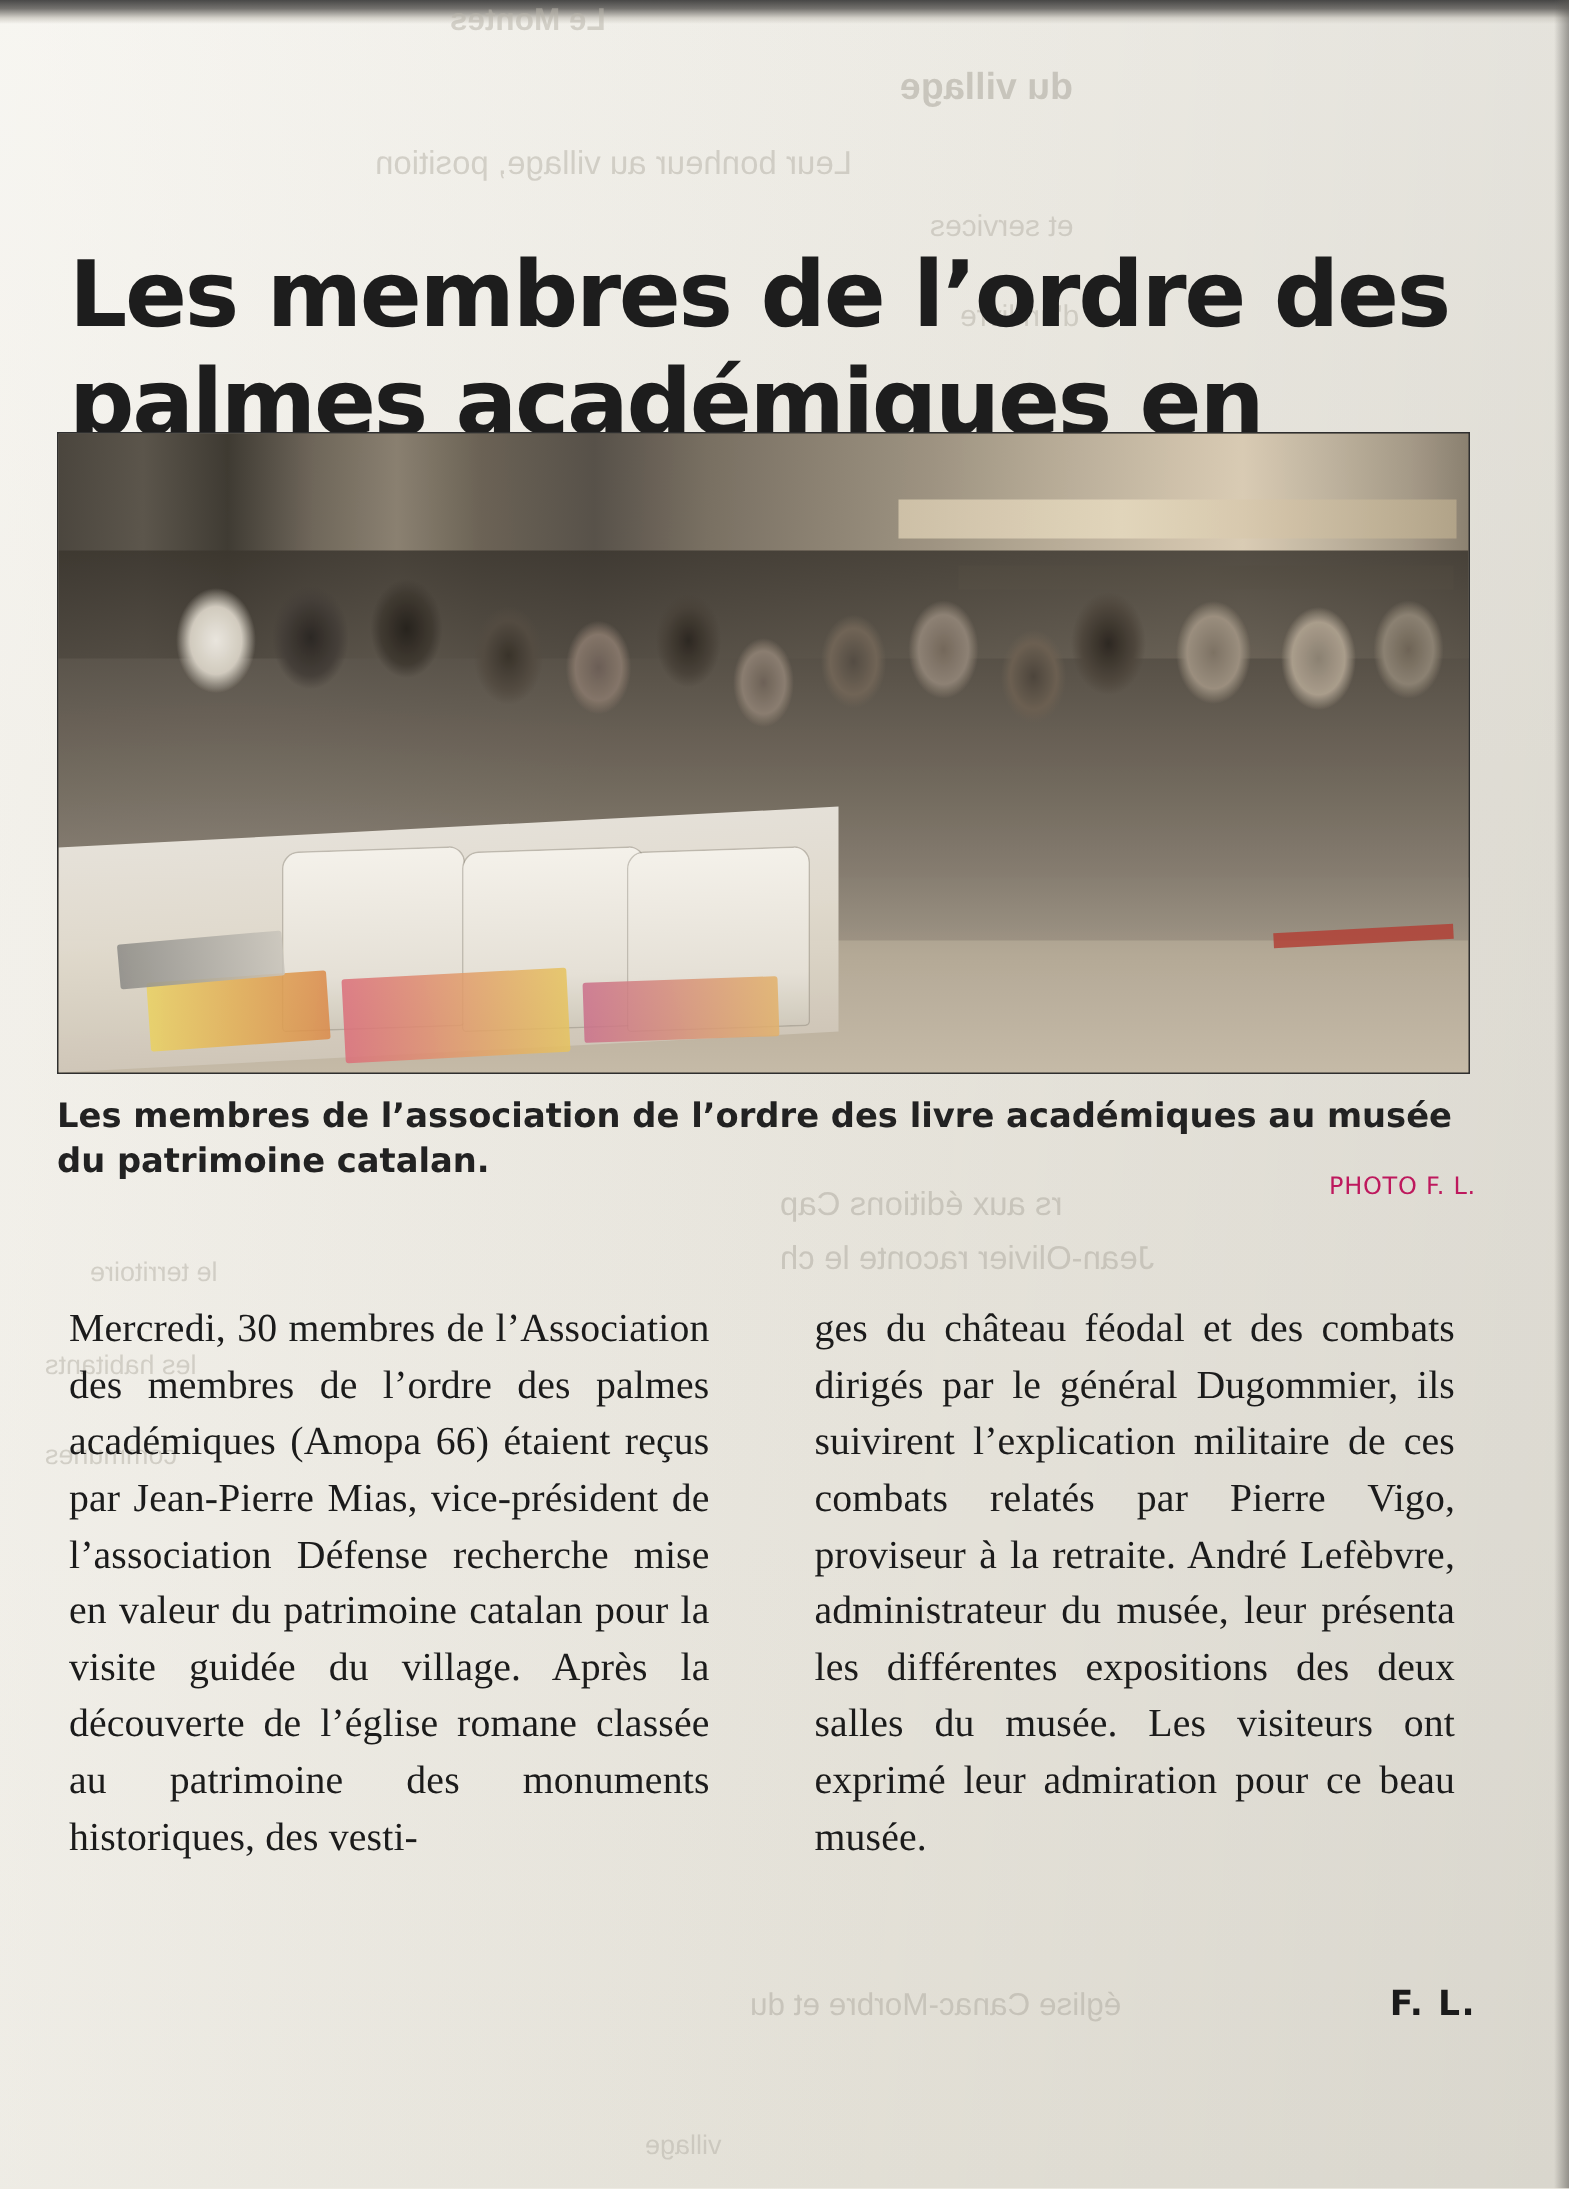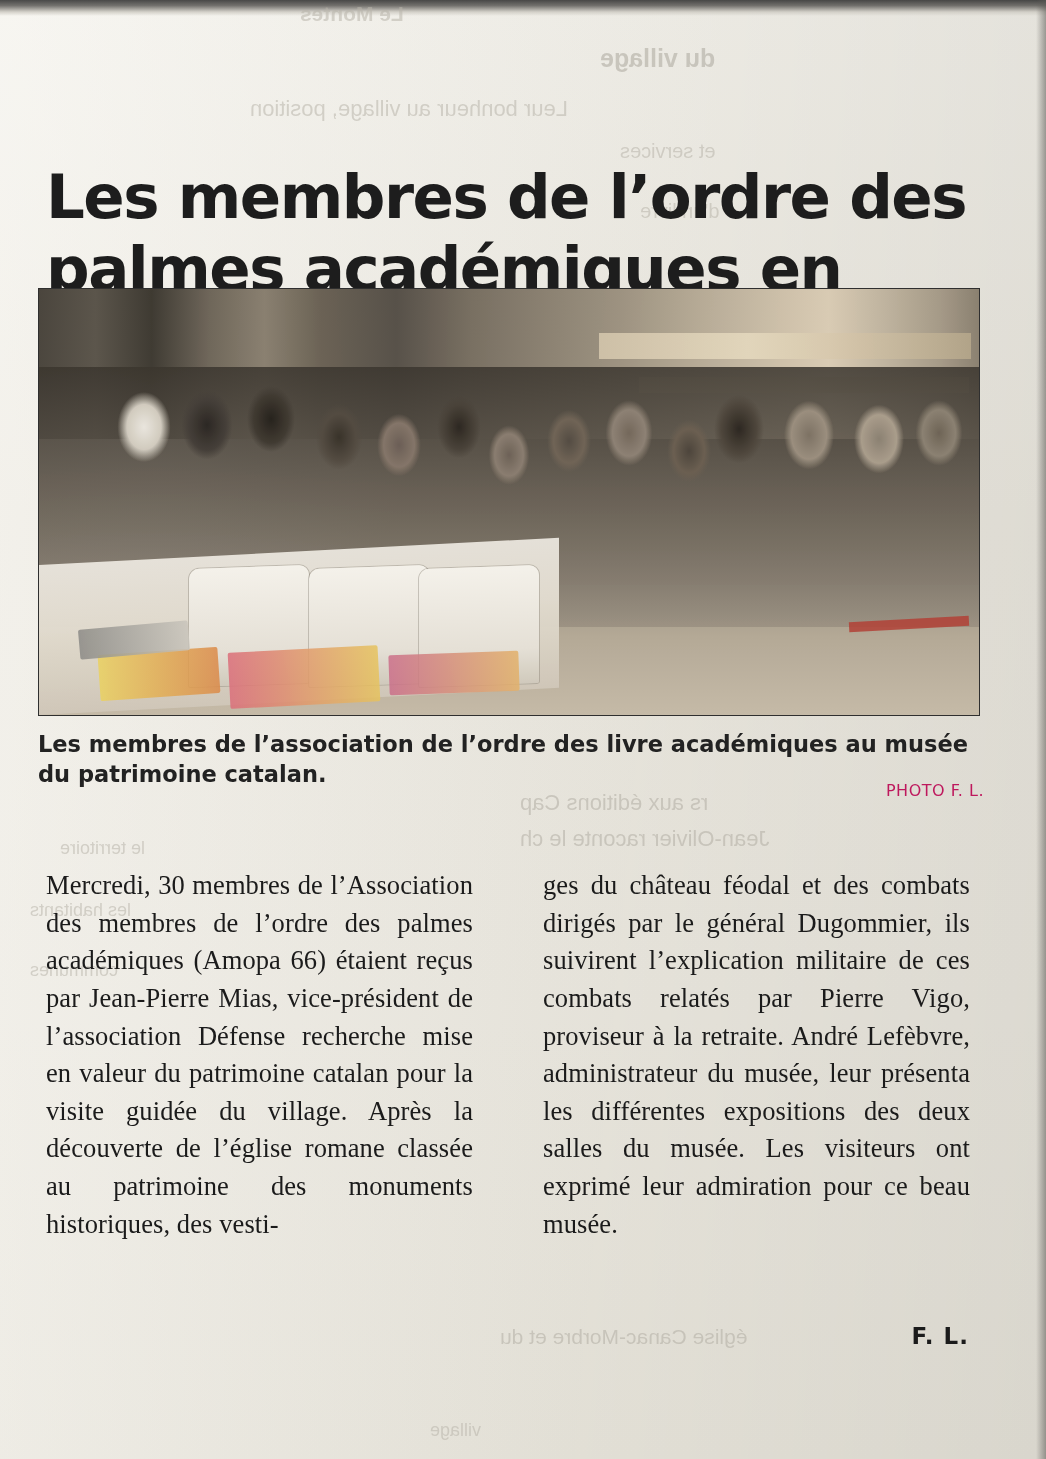--- a/index.html
+++ b/index.html
@@ -241,21 +241,21 @@
     line-height: 1.42;
     color: #1b1b1b;
     text-align: justify;
     text-justify: inter-word;
     letter-spacing: 0.1px;
   }
   .col p { margin: 14px; }
   .signature {
     position: absolute;
     top: 1323px;
-    right: 77px;
+    right: 62px;
     font-family: "DejaVu Sans", sans-serif;
     font-weight: bold;
     font-size: 23px;
     color: #1b1b1b;
     letter-spacing: 1px;
   }
 </style>
 </head>
 <body>
 

